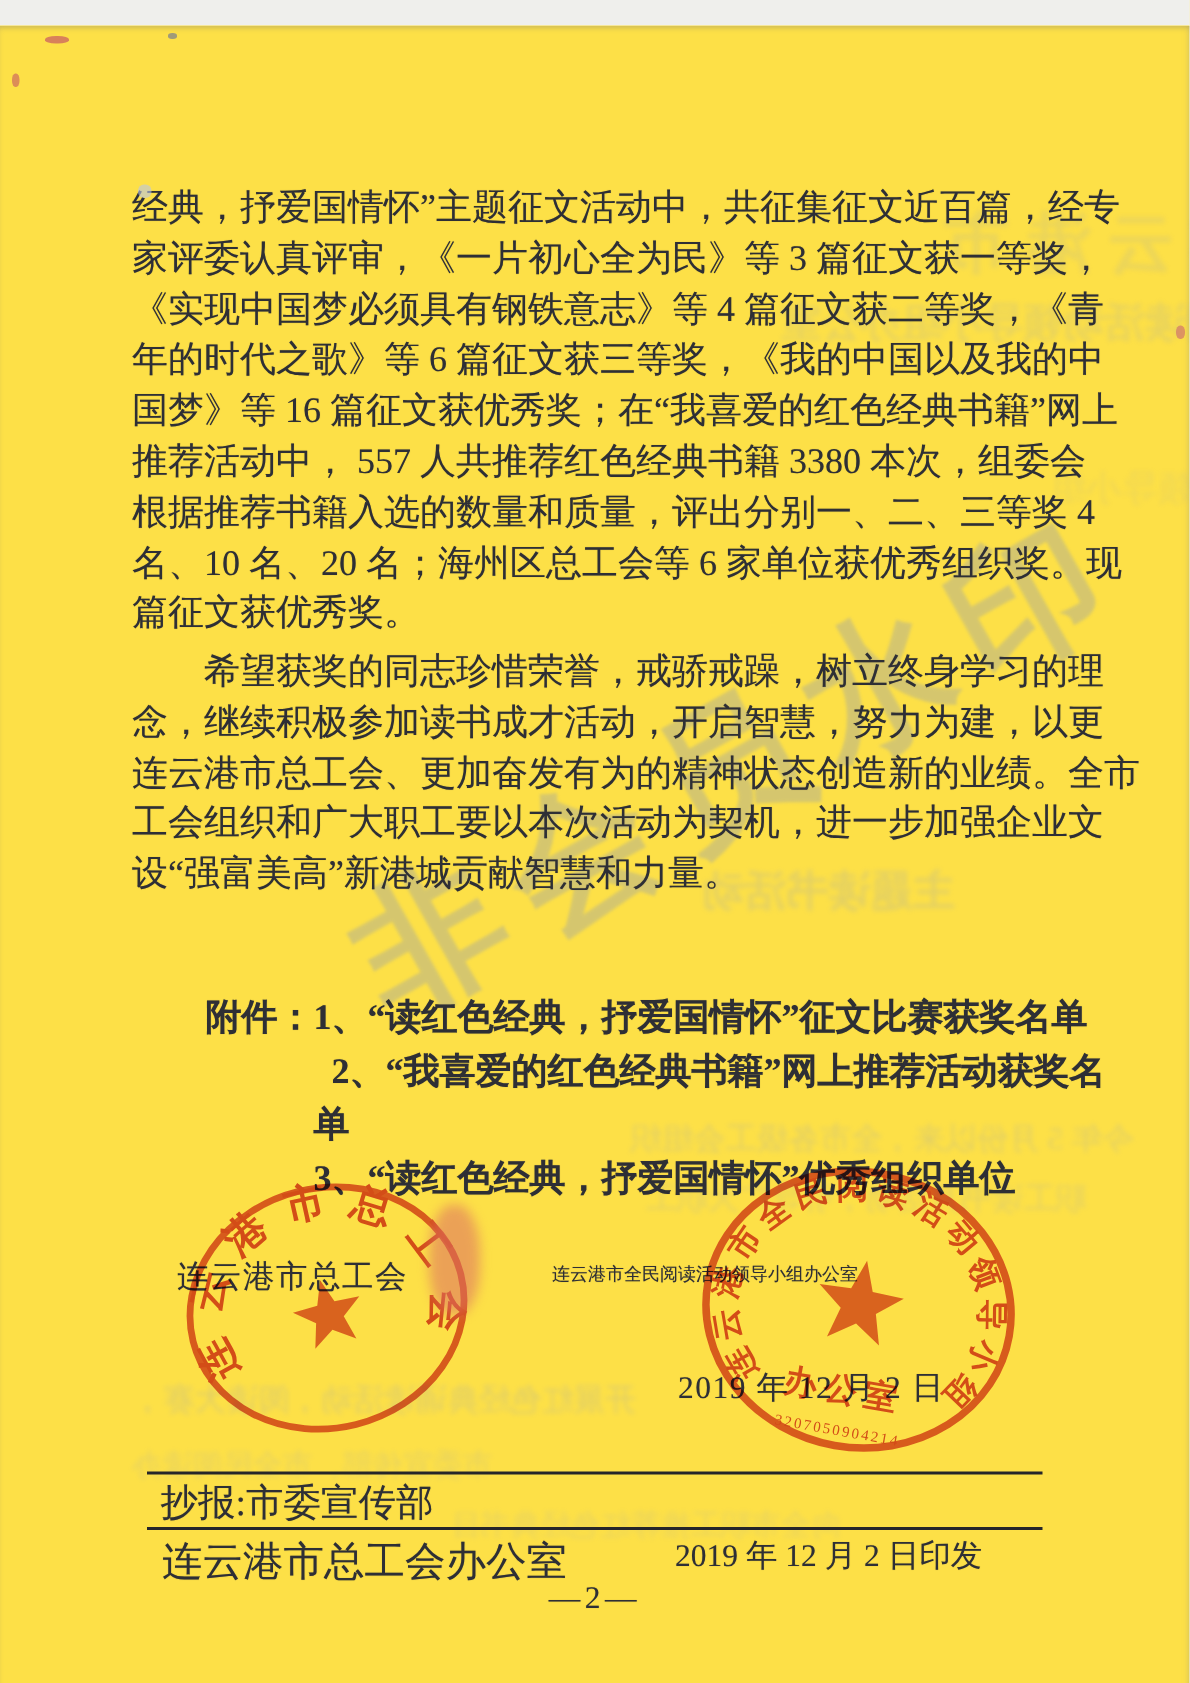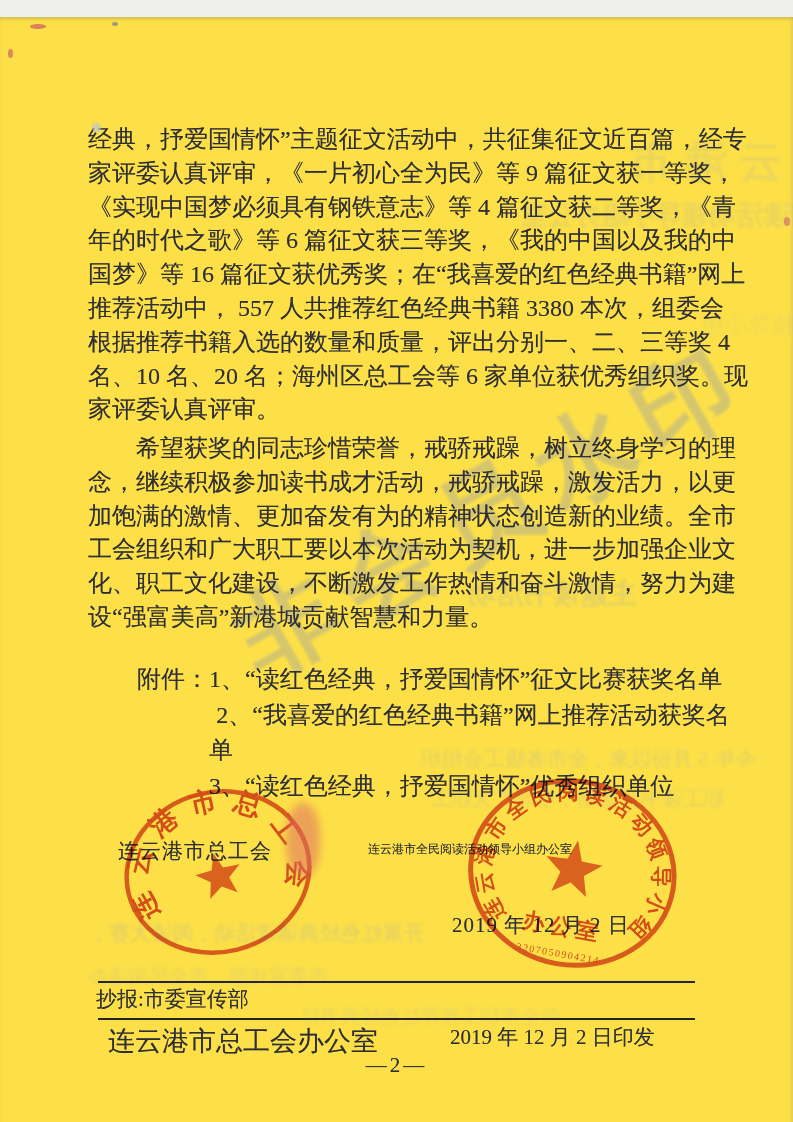--- a/index.html
+++ b/index.html
@@ -10,21 +10,21 @@
     box-shadow:inset 0 3px 4px -2px rgba(120,120,115,.45), inset -3px 0 5px -3px rgba(150,150,145,.35);
   }
   .txt{color:#2e2f35;text-shadow:0 0 .6px rgba(55,55,65,.45);}
   .para{position:absolute;left:88px;width:628px;font-size:24px;line-height:33.8px;
         color:#2e2f35;text-shadow:0 0 .6px rgba(55,55,65,.45);z-index:4;}
   .para .line{text-align:justify;text-align-last:justify;white-space:nowrap;overflow:visible;}
   .para .line:last-child{text-align-last:left;}
   .para2 .line:first-child{padding-left:48px;}
   .attach{position:absolute;left:137px;top:645px;width:600px;font-size:24px;line-height:35.5px;
           color:#2e2f35;text-shadow:0 0 .6px rgba(55,55,65,.45);z-index:4;}
-  .attach .line{text-align:center;text-align-last:left;}
+  .attach .line{text-align:right;text-align-last:left;font-weight:bold;}
   .attach .line + .line{padding-left:72px;}
   .sig{position:absolute;color:#2e2f35;text-shadow:0 0 .6px rgba(55,55,65,.45);z-index:4;white-space:nowrap;}
   .footer-line{position:absolute;left:98px;width:597px;background:#26262a;z-index:4;}
   .watermark{
     position:absolute;left:245px;top:568px;z-index:2;
     font-size:98px;letter-spacing:16px;font-weight:600;white-space:nowrap;
     color:#9ba1a8;opacity:.40;filter:blur(1.2px);
     transform:rotate(-29.5deg);transform-origin:left center;
   }
   .bleed{
@@ -51,36 +51,35 @@
       <div class="bleed" style="left: 468px; top: 558px; font-size: 28px; opacity: 0.25; font-weight: 700;">主题读书活动</div>
       <div class="bleed" style="left: 420px; top: 728px; font-size: 21px; opacity: 0.28; font-weight: 400;">今年 5 月份以来，全市各级工会组织</div>
       <div class="bleed" style="left: 430px; top: 768px; font-size: 21px; opacity: 0.25; font-weight: 400;">职工读书月活动，引导广大职工</div>
       <div class="bleed" style="left: 88px; top: 902px; font-size: 21px; opacity: 0.3; font-weight: 400;">开展红色经典诵读活动，阅读大赛，</div>
       <div class="bleed" style="left: 88px; top: 946px; font-size: 20px; opacity: 0.22; font-weight: 400;">市委宣传部、市全民阅读办</div>
       <div class="bleed" style="left: 300px; top: 986px; font-size: 20px; opacity: 0.2; font-weight: 400;">向全市职工推荐红色经典书目</div>
     </div>
 
   <div class="para para1" style="top:106px">
       <div class="line">经典，抒爱国情怀”主题征文活动中，共征集征文近百篇，经专</div>
-      <div class="line">家评委认真评审，《一片初心全为民》等 9 篇征文获一等奖，</div>
+      <div class="line">家评委认真评审，《一片初心全为民》等 3 篇征文获一等奖，</div>
       <div class="line">《实现中国梦必须具有钢铁意志》等 4 篇征文获二等奖，《青</div>
       <div class="line">年的时代之歌》等 6 篇征文获三等奖，《我的中国以及我的中</div>
       <div class="line">国梦》等 16 篇征文获优秀奖；在“我喜爱的红色经典书籍”网上</div>
       <div class="line">推荐活动中， 557 人共推荐红色经典书籍 3380 本次，组委会</div>
       <div class="line">根据推荐书籍入选的数量和质量，评出分别一、二、三等奖 4</div>
       <div class="line">名、10 名、20 名；海州区总工会等 6 家单位获优秀组织奖。现</div>
-      <div class="line">家评委认真评审。</div>
+      <div class="line">篇征文获优秀奖。</div>
     </div>
 
   <div class="para para2" style="top:415px">
       <div class="line">希望获奖的同志珍惜荣誉，戒骄戒躁，树立终身学习的理</div>
-      <div class="line">念，继续积极参加读书成才活动，戒骄戒躁，激发活力，以更</div>
-      <div class="line">加饱满的激情、更加奋发有为的精神状态创造新的业绩。全市</div>
+      <div class="line">念，继续积极参加读书成才活动，开启智慧，努力为建，以更</div>
+      <div class="line">连云港市总工会、更加奋发有为的精神状态创造新的业绩。全市</div>
       <div class="line">工会组织和广大职工要以本次活动为契机，进一步加强企业文</div>
-      <div class="line">化、职工文化建设，不断激发工作热情和奋斗激情，努力为建</div>
       <div class="line">设“强富美高”新港城贡献智慧和力量。</div>
     </div>
 
   <div class="attach">
       <div class="line">附件：1、“读红色经典，抒爱国情怀”征文比赛获奖名单</div>
       <div class="line">2、“我喜爱的红色经典书籍”网上推荐活动获奖名单</div>
       <div class="line">3、“读红色经典，抒爱国情怀”优秀组织单位</div>
     </div>
 
   <div class="sig" style="left:118px;top:820px;font-size:21px;letter-spacing:1px">连云港市总工会</div>
@@ -101,21 +100,21 @@
     <path id="rArc" d="M 52 155.3 A 82 74 0 1 1 168 155.3" fill="none"></path>
     <text fill="#cf3f38" font-size="21" font-weight="bold">
       <textPath href="#rArc" startOffset="0" textLength="355" lengthAdjust="spacing">连云港市全民阅读活动领导小组</textPath>
     </text>
     <polygon points="110,70 102.7,89.9 81.5,90.7 98.1,103.9 92.4,124.3 110,112.5 127.6,124.3 121.9,103.9 138.5,90.7 117.3,89.9" fill="#cf3f38" opacity="0.85"></polygon>
     <text x="110" y="165" text-anchor="middle" fill="#cf3f38" font-size="22" font-weight="bold" letter-spacing="5">办公室</text>
     <text x="110" y="188" text-anchor="middle" fill="#cf3f38" font-size="10" letter-spacing="1.5">3207050904214</text>
   </svg>
 
   <div class="footer-line" style="top:964px;height:2.2px"></div>
-  <div class="sig" style="left:96px;top:968px;font-size:21px">抄报:市委宣传部</div>
+  <div class="sig" style="left:107px;top:968px;font-size:25px">抄报:市委宣传部</div>
   <div class="footer-line" style="top:1001px;height:1.6px"></div>
   <div class="sig" style="left:108px;top:1006px;font-size:27px">连云港市总工会办公室</div>
   <div class="sig" style="left:450px;top:1006px;width:245px;font-size:21px">2019 年 12 月 2 日印发</div>
 
   <div class="pagenum txt">—2—</div>
 
   <div>
       <div class="spot" style="left: 30px; top: 7px; width: 16px; height: 5px; background: rgb(208, 106, 95); opacity: 0.8; border-radius: 45%; filter: blur(0.5px);"></div>
       <div class="spot" style="left: 8px; top: 32px; width: 5px; height: 9px; background: rgb(207, 106, 95); opacity: 0.7; border-radius: 45%; filter: blur(0.5px);"></div>
       <div class="spot" style="left: 112px; top: 5px; width: 6px; height: 4px; background: rgb(138, 138, 134); opacity: 0.8; border-radius: 45%; filter: blur(0px);"></div>

